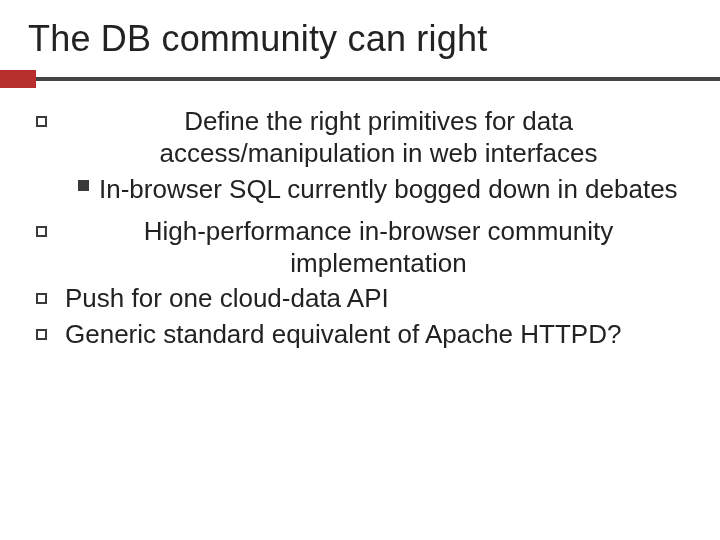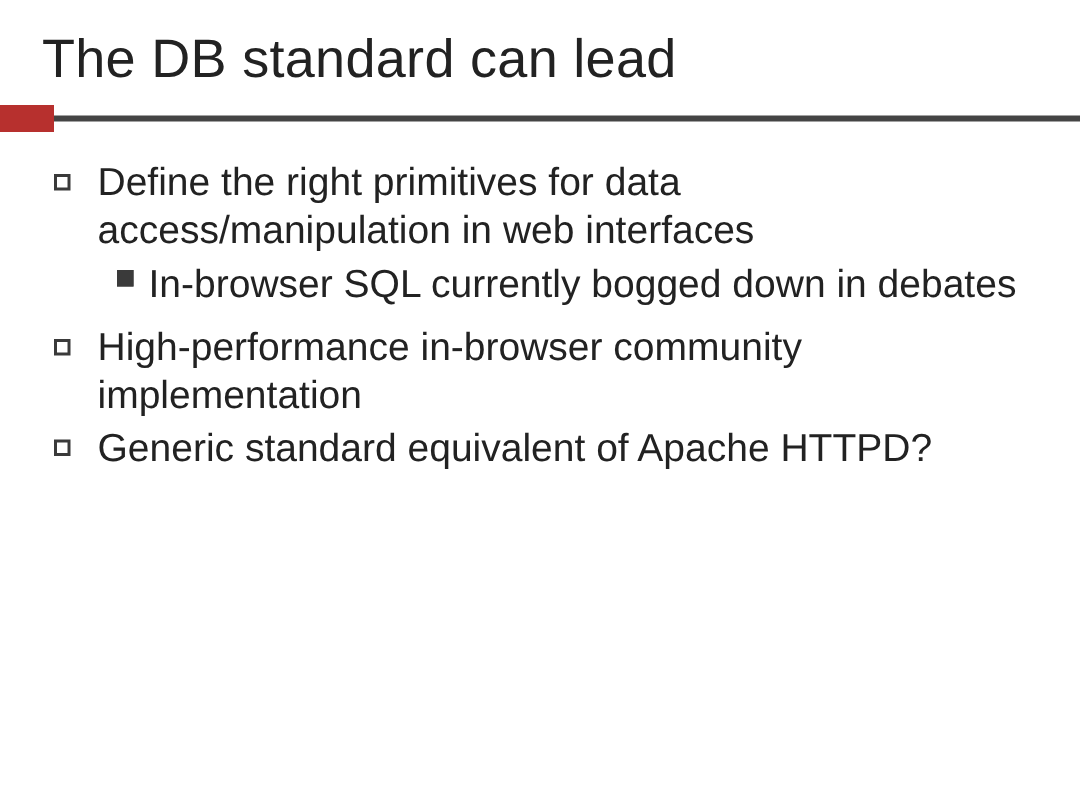--- a/index.html
+++ b/index.html
@@ -2,36 +2,36 @@
 <html><head>
 <meta charset="utf-8">
 <style>
   * { margin: 0; padding: 0; box-sizing: border-box; }
   html, body { width: 720px; height: 540px; background: #fff; font-family: Arial, Helvetica, sans-serif; color: #222; }
   .slide { width: 720px; height: 540px; position: relative; padding: 18px 28px 18px 28px; }
   .title { font-size: 36px; font-weight: 400; letter-spacing: 0.2px; margin-left: 0; }
   .rule-row { display: flex; align-items: center; margin-top: 10px; margin-left: -28px; width: 720px; }
   .accent { width: 36px; height: 18px; background: #b7302e; }
   .rule { flex: 1; height: 4px; background: #444; }
-  .content { margin-top: 18px; margin-left: 8px; }
+  .content { margin-top: 18px; margin-left: 8px; text-align: center; }
   .l1-item { display: flex; align-items: flex-start; margin-bottom: 4px; }
   .l1-bullet { width: 11px; height: 11px; border: 2px solid #3a3a3a; margin-top: 10px; margin-right: 18px; flex: 0 0 auto; }
   .l1-text { font-size: 26px; line-height: 1.22; }
   .l2 { margin-left: 42px; margin-top: 4px; margin-bottom: 10px; }
   .l2-item { display: flex; align-items: flex-start; }
   .l2-bullet { width: 11px; height: 11px; border: 2px solid #3a3a3a; background: #3a3a3a; margin-top: 7px; margin-right: 10px; flex: 0 0 auto; }
   .l2-text { font-size: 26px; line-height: 1.25; }
   
 </style>
 </head>
 <body>
 
 <div class="slide">
 
-  <div class="title">The DB standard can lead</div>
+  <div class="title">The DB community can right</div>
 
   <div class="rule-row">
     <div class="accent"></div>
     <div class="rule"></div>
   </div>
 
   <div class="content">
 
     <div class="l1-item">
       <div class="l1-bullet"></div>
@@ -44,20 +44,24 @@
         <div class="l2-bullet"></div>
         <div class="l2-text">In-browser SQL currently bogged down in debates</div>
       </div>
     </div>
 
     <div class="l1-item">
       <div class="l1-bullet"></div>
       <div class="l1-text">High-performance in-browser community implementation</div>
     </div>
 
+    <div class="l1-item">
+      <div class="l1-bullet"></div>
+      <div class="l1-text">Push for one cloud-data API</div>
+    </div>
 
     <div class="l1-item">
       <div class="l1-bullet"></div>
       <div class="l1-text">Generic standard equivalent of Apache HTTPD?</div>
     </div>
 
 
   </div>
 
 </div>

